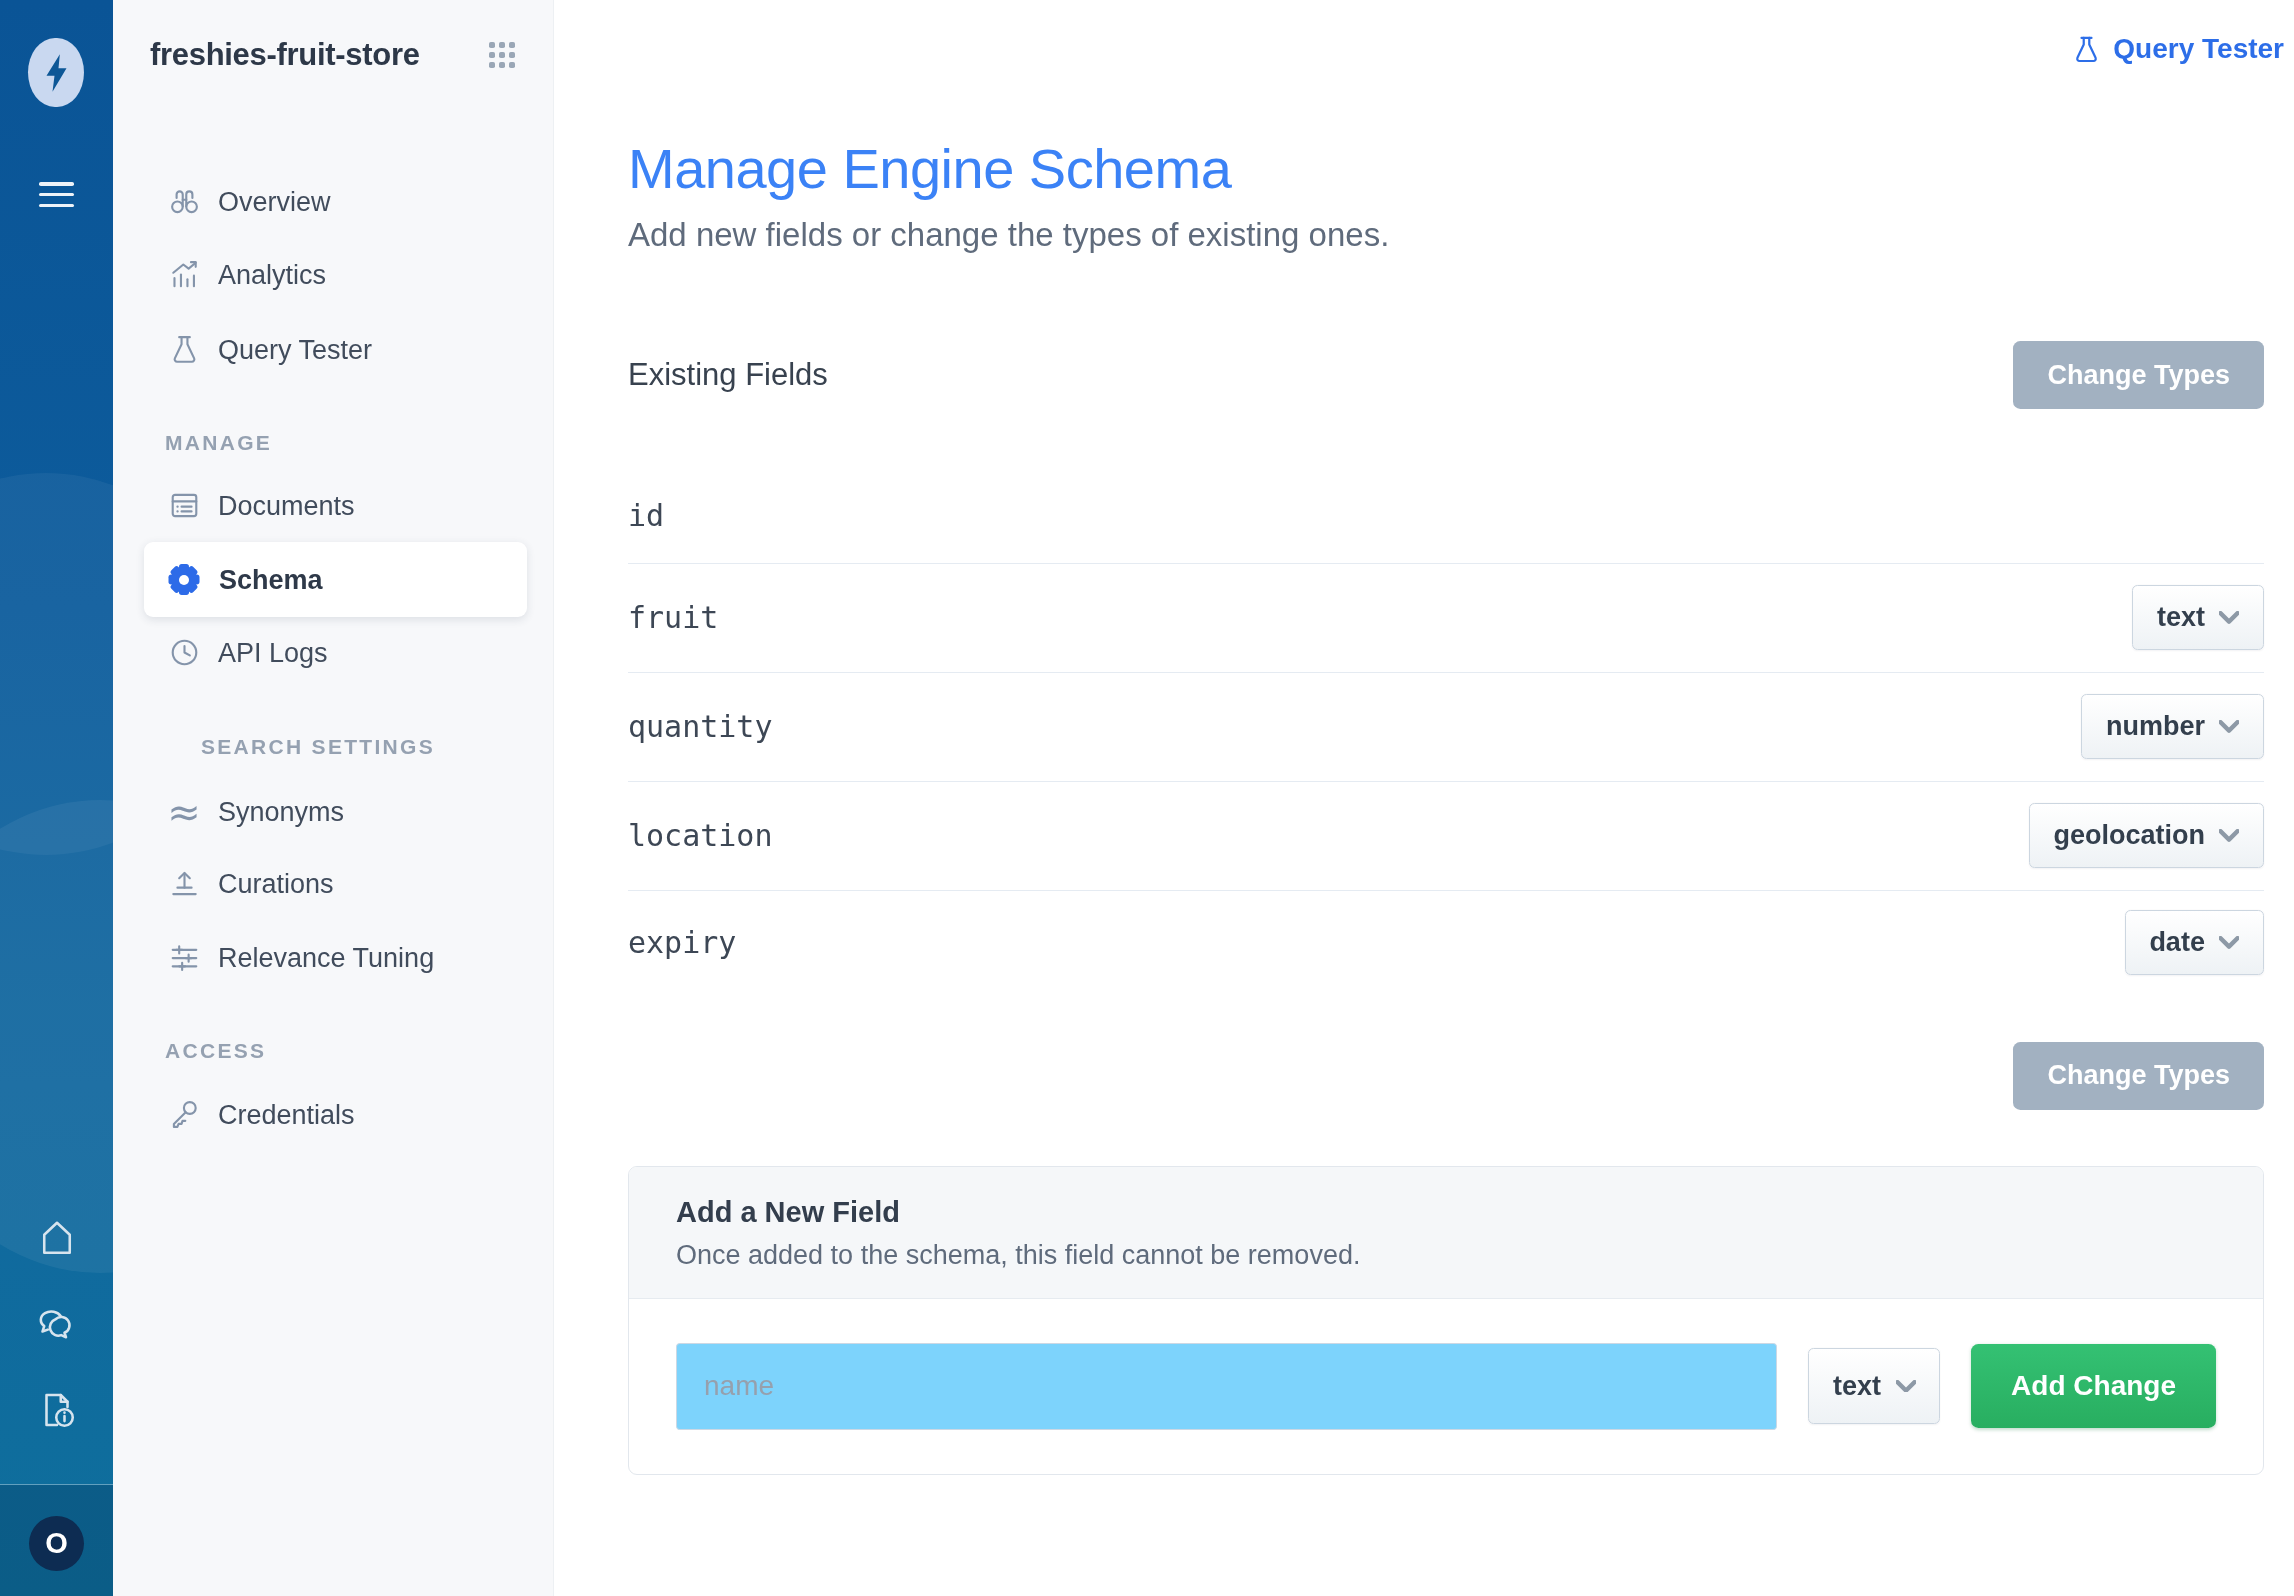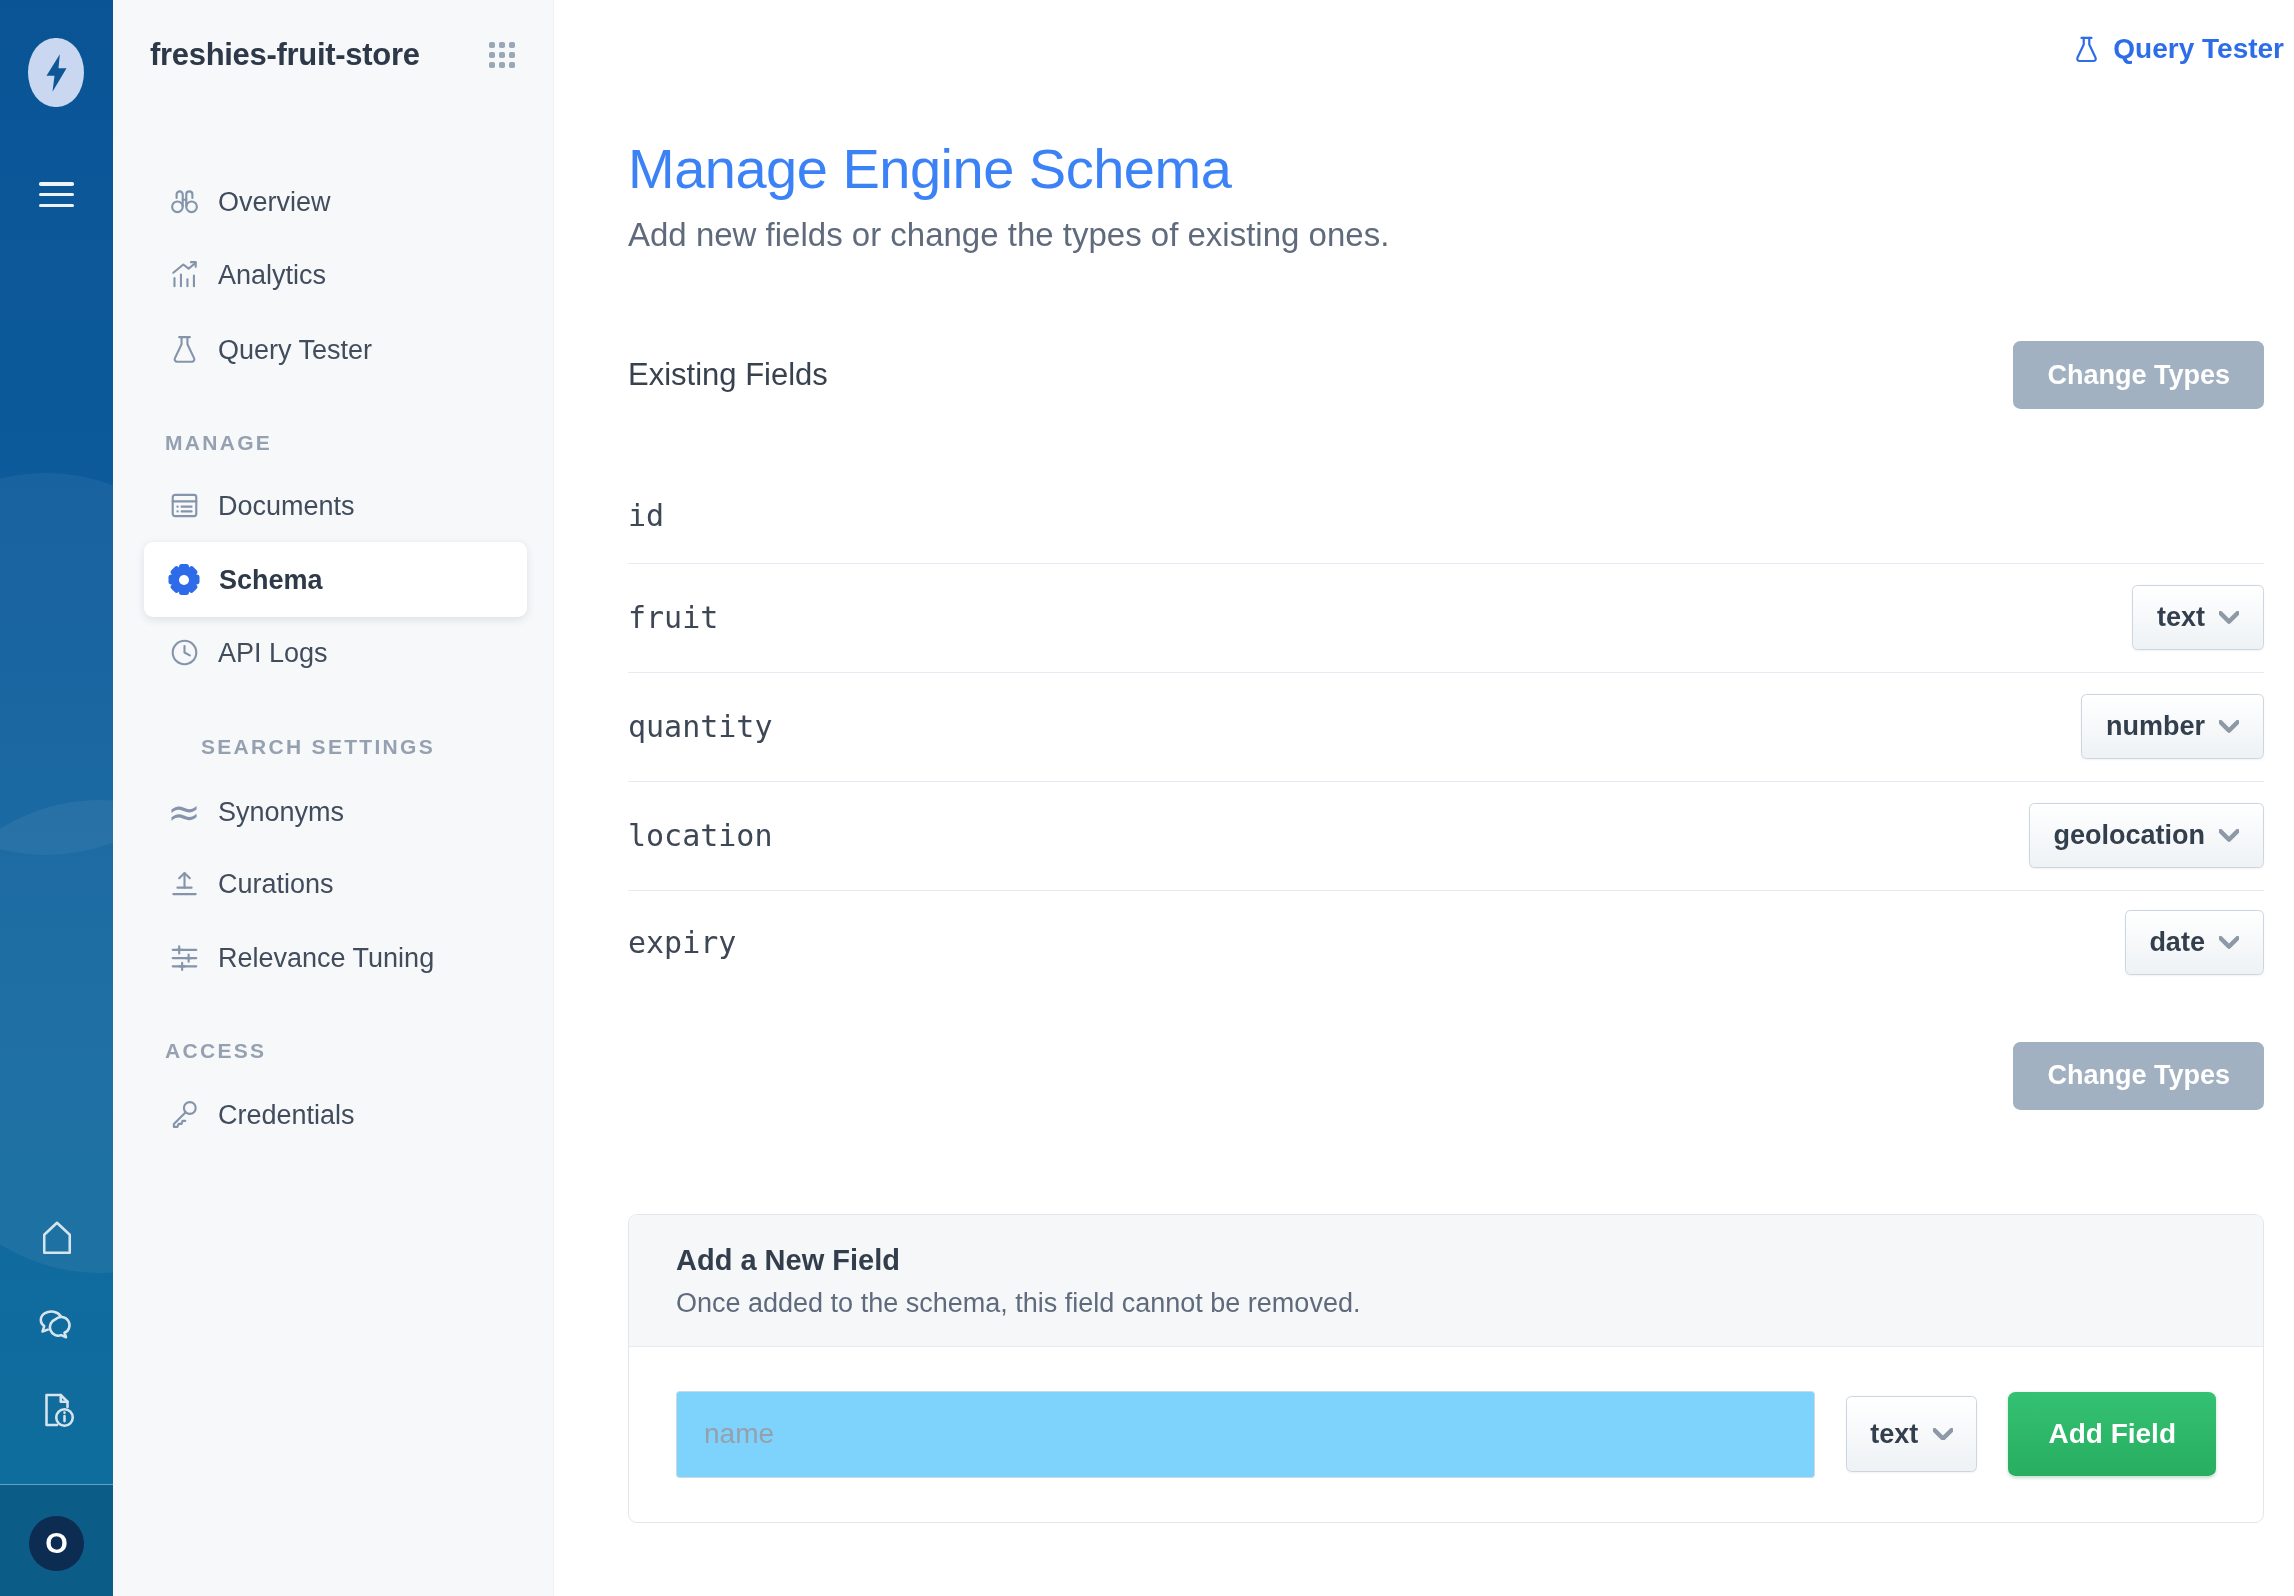--- a/index.html
+++ b/index.html
@@ -89,21 +89,21 @@
   .dropdown { display:inline-flex; align-items:center; gap:14.5px; height:65px; padding:0 23.6px;
           border:0.9px solid #ccd6e0; border-radius:5.5px;
           background:linear-gradient(180deg,#ffffff 0%,#eef2f5 100%);
           box-shadow:0 0.9px 1.8px rgba(30,40,60,0.06); cursor:pointer; }
   .dropdown .dval { font-size:27px; font-weight:700; color:#333f4d; }
   .dropdown svg { width:20px; height:12.7px; stroke:#8d99a6; stroke-width:3; fill:none;
           stroke-linecap:round; stroke-linejoin:round; }
 
   .table-actions { margin-top:47px; display:flex; justify-content:flex-end; }
 
-  .add-panel { margin-top:104px; width:1636px; border:0.9px solid #e2e7ed; border-radius:9px;
+  .add-panel { margin-top:56px; width:1636px; border:0.9px solid #e2e7ed; border-radius:9px;
           overflow:hidden; background:#fff; }
   .add-panel-head { background:#f5f7f9; border-bottom:0.9px solid #e6ebf0; padding:29px 47px 27px; }
   .add-panel-title { font-size:29px; font-weight:700; color:#333e4d; }
   .add-panel-sub { margin-top:11px; font-size:27px; font-weight:300; color:#5f6b7c; }
   .add-panel-body { padding:44px 47px; display:flex; align-items:center; gap:31px; }
   .name-input { flex:1; height:87px; border:0.9px solid #ccd8e4; border-radius:3.6px; background:#7dd3fc;
           padding:0 27px; font-size:28px; color:#3a4554; font-family:inherit; outline:none; }
   .name-input::placeholder { color:#96a0ad; }
   .dropdown.tall { height:76px; }
   .btn-green { height:84px; padding:0 40px; border:none; border-radius:7.3px;
@@ -354,19 +354,19 @@
           <div class="add-panel-sub">Once added to the schema, this field cannot be removed.</div>
         </div>
         <div class="add-panel-body">
           <input class="name-input" type="text" placeholder="name" style="">
           <span class="dropdown tall">
             <span class="dval">text</span>
             <svg viewBox="0 0 14 8">
               <polyline points="1,1 7,7 13,1"></polyline>
             </svg>
           </span>
-          <button class="btn-green">Add Field</button>
+          <button class="btn-green">Add Change</button>
         </div>
       </div>
     </div>
   </div>
 </div>
 
 
 </body></html>

